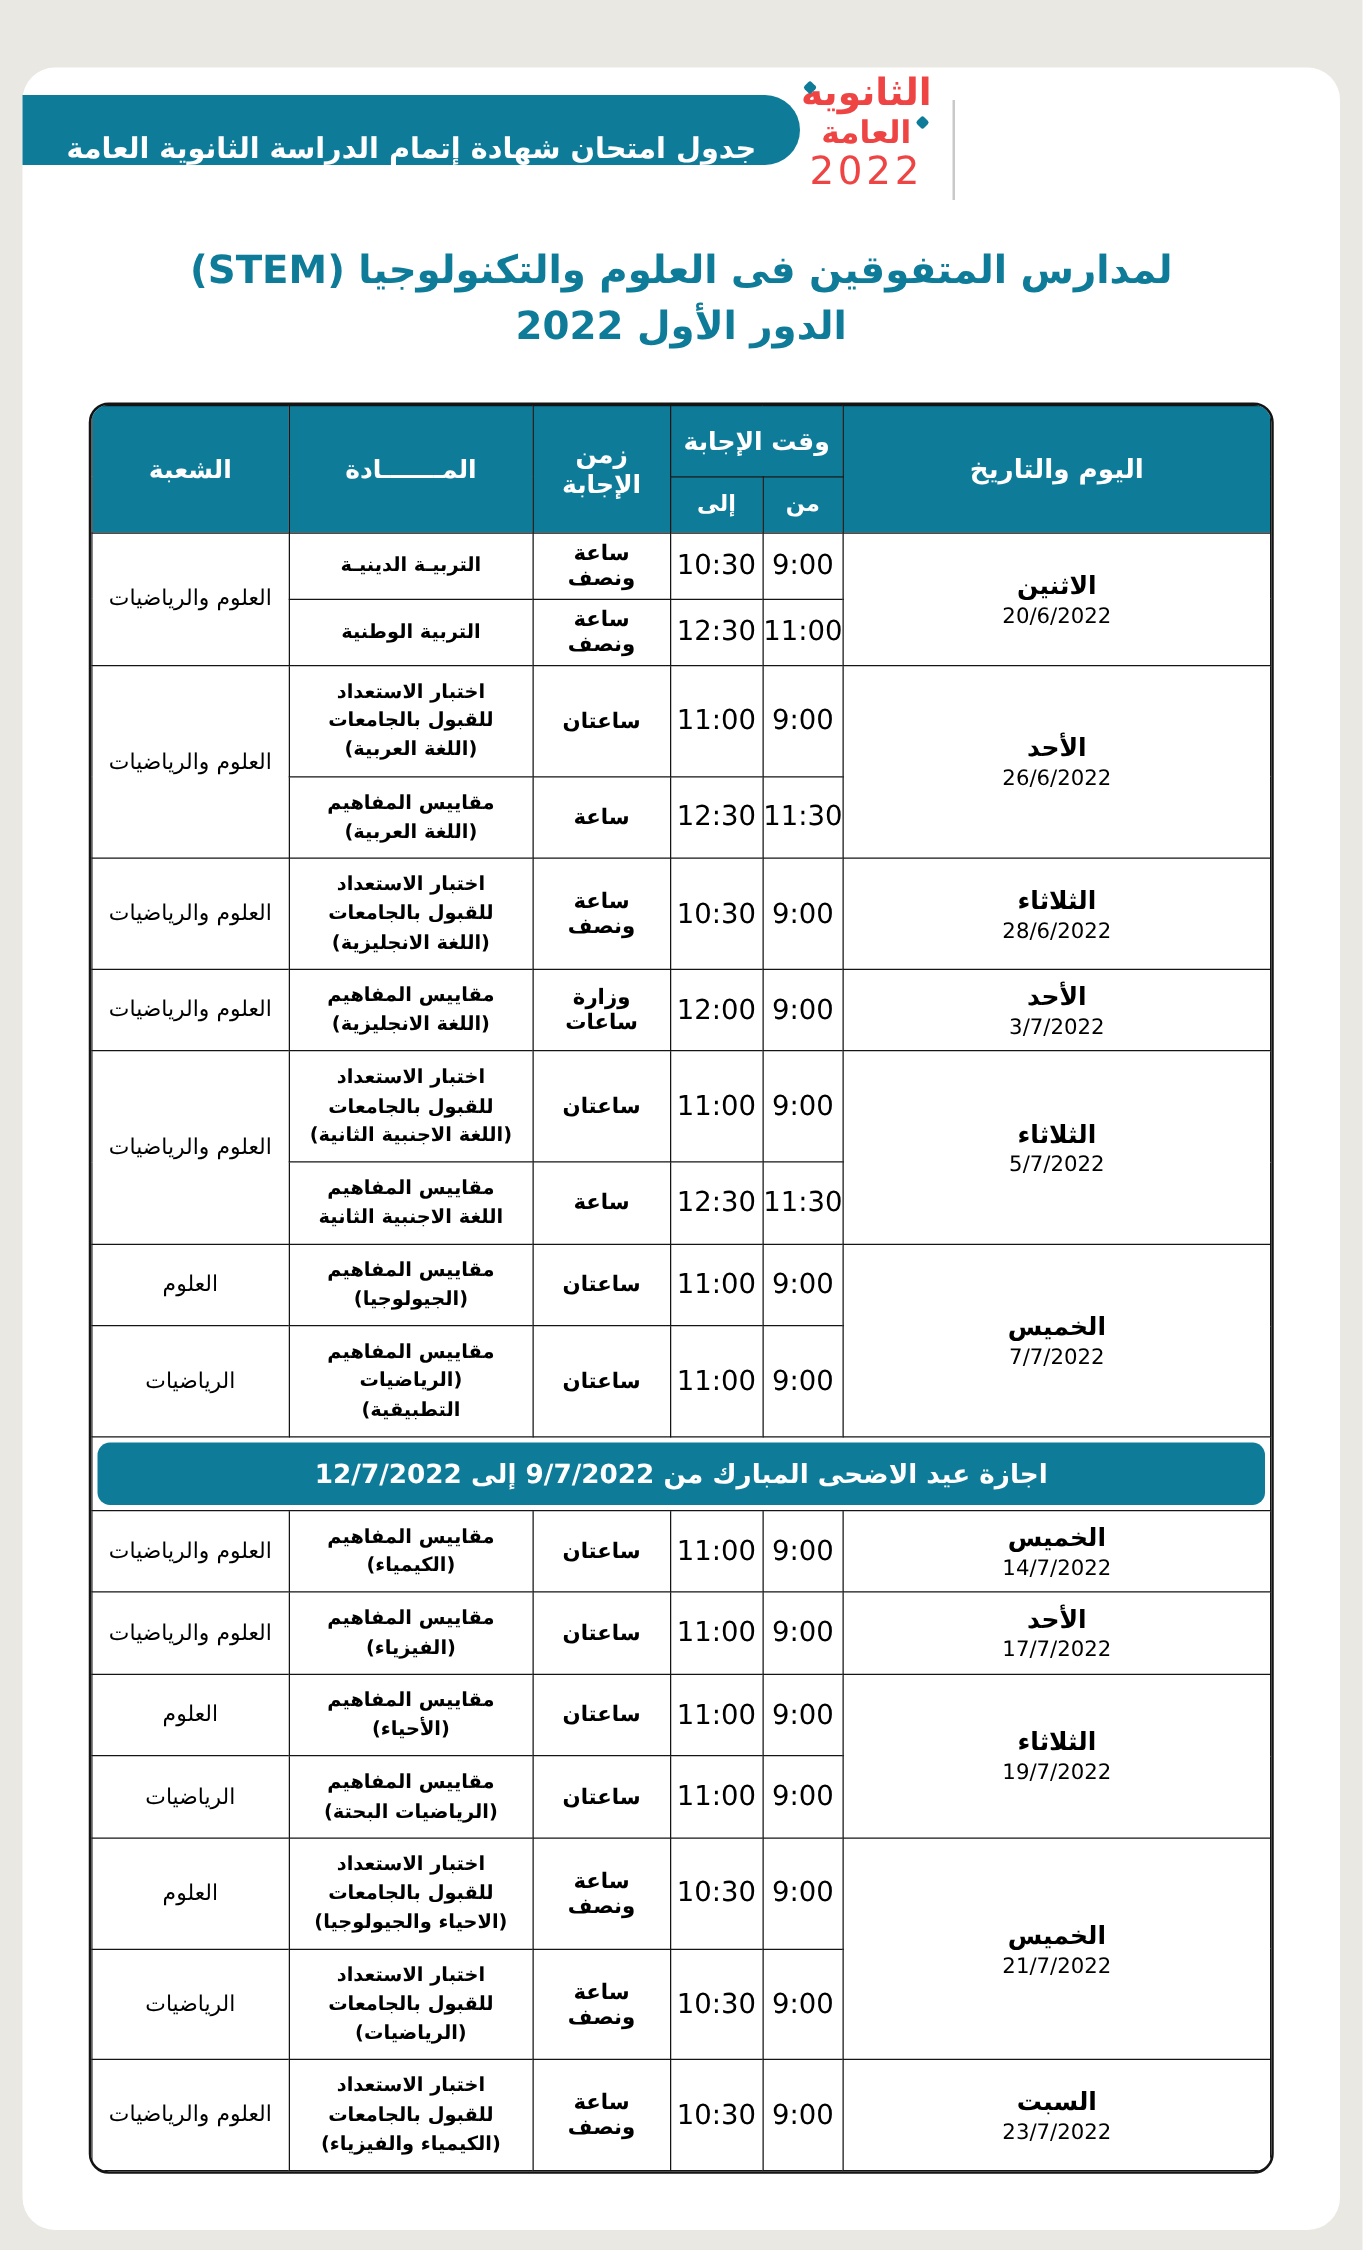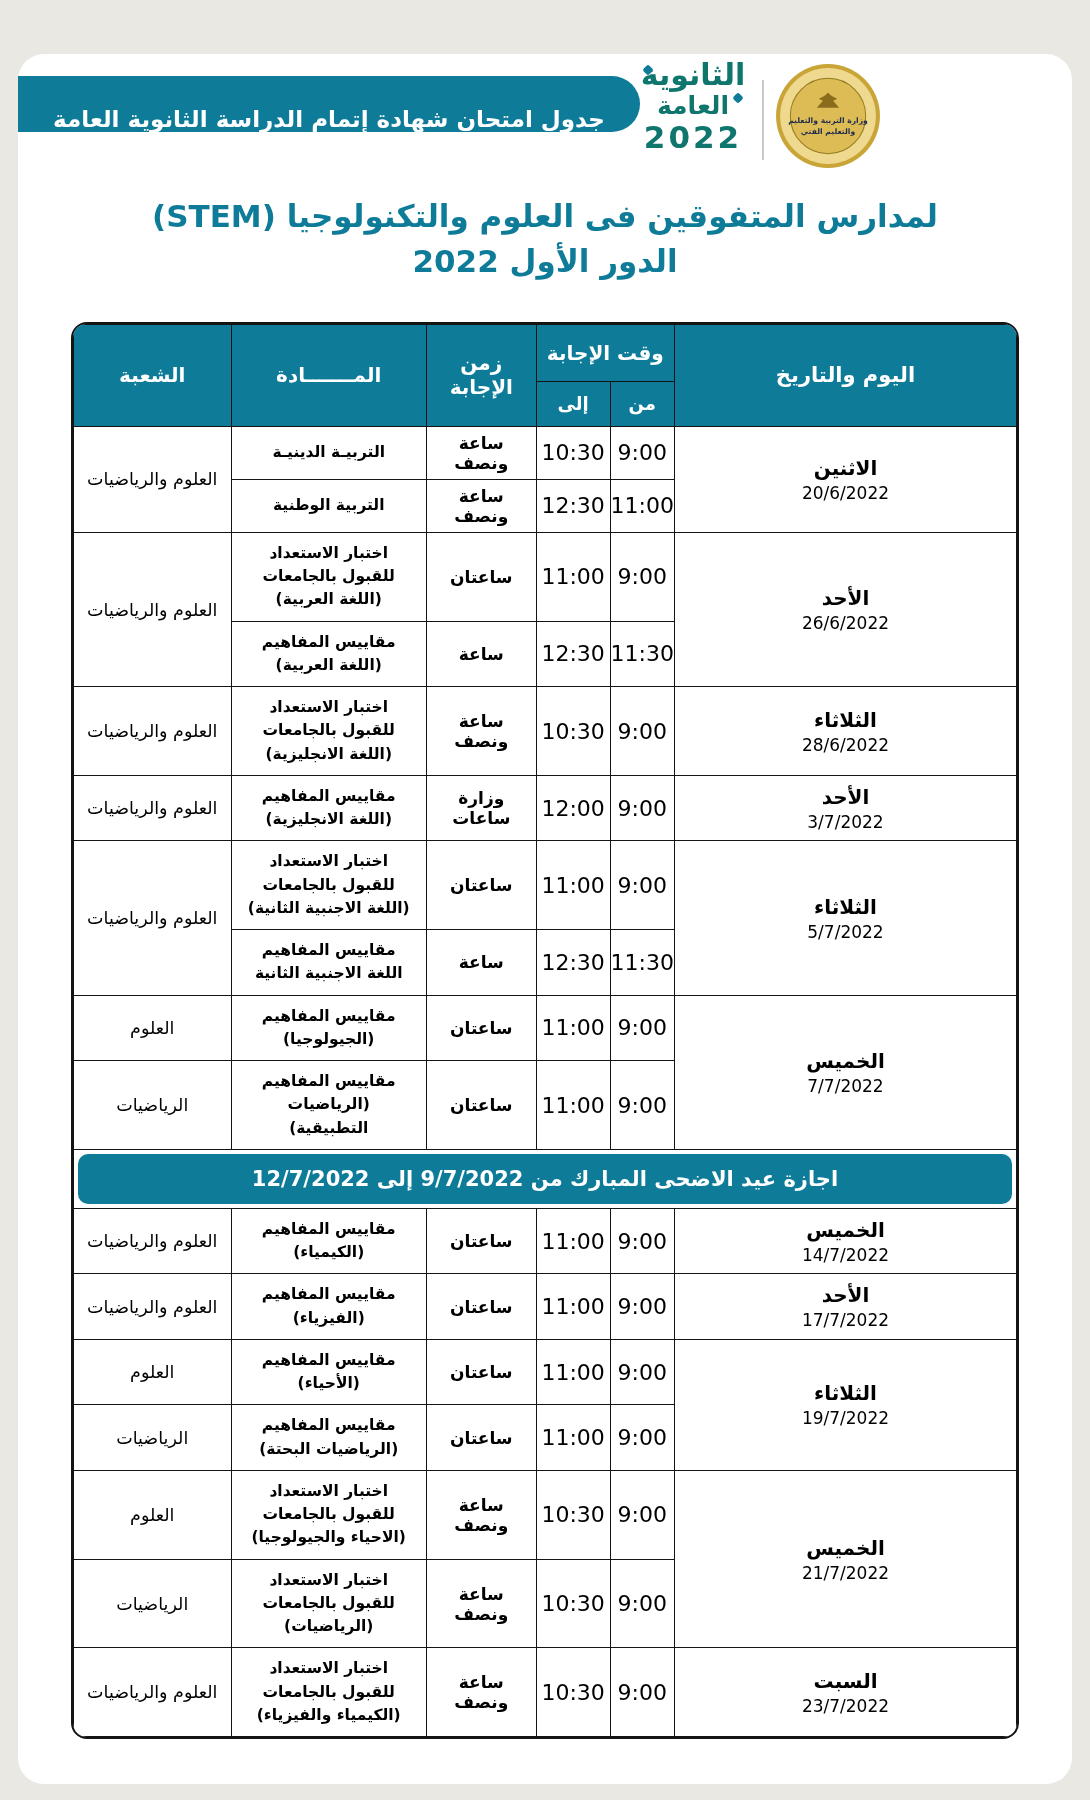--- a/index.html
+++ b/index.html
@@ -18,25 +18,25 @@
   
   .card-header{position:relative;height:132px;}
   .banner{
     position:absolute;left:0;top:22px;width:622px;height:56px;
     background:#0e7c99;border-radius:0 28px 28px 0;
     display:flex;align-items:flex-end;justify-content:center;
   }
   .banner-text{color:#ffffff;font-weight:bold;font-size:23px;white-space:nowrap;}
   .logo2022{
     position:absolute;left:612px;top:6px;width:126px;text-align:center;
-    color:#0f766e;line-height:1;
+    color:#ef4444;line-height:1;
   }
   .calli1{font-size:30px;font-weight:bold;}
   .calli2{font-size:25px;font-weight:bold;margin-top:3px;}
-  .year{font-size:31px;font-weight:bold;letter-spacing:3px;margin-top:4px;}
+  .year{font-size:31px;font-weight:normal;letter-spacing:3px;margin-top:4px;}
   .dot{position:absolute;width:8px;height:8px;background:#0e7c99;border-radius:2px;transform:rotate(45deg);}
   .d1{left:14px;top:6px;}
   .d2{left:104px;top:34px;}
   .logo-divider{position:absolute;left:744px;top:26px;width:2px;height:80px;background:#c9c9c9;}
   .emblem{position:absolute;left:756px;top:8px;}
   
   .title{ text-align:center;color:#0e7c99;font-weight:bold;font-size:31px;line-height:1.45;margin-top:8px;}
   
   .table-wrap{
     width:944px;margin:38px auto 0;
@@ -74,34 +74,20 @@
     <div class="logo2022">
       <span class="dot d1"></span>
       <span class="dot d2"></span>
       <div class="calli1">الثانوية</div>
       <div class="calli2">العامة</div>
       <div class="year">2022</div>
     </div>
 
     <div class="logo-divider"></div>
 
-    <div class="emblem">
-      <svg width="108" height="108" viewBox="0 0 106 106">
-        <circle cx="53" cy="53" r="51" fill="#c9a437"></circle>
-        <circle cx="53" cy="53" r="47" fill="#eed98e"></circle>
-        <circle cx="53" cy="53" r="37" fill="#ddbb55" stroke="#957a22" stroke-width="1"></circle>
-        <path id="emblem-arc" d="M 18,80 A 43,43 0 1 1 88,80" fill="none"></path>
-        <text font-size="8" fill="#1d2b4f" font-weight="bold" letter-spacing="1">
-          <textPath href="#emblem-arc" startOffset="0">MINISTRY OF EDUCATION AND TECHNICAL</textPath>
-        </text>
-        <path d="M53,30 c-3,4 -9,6 -9,6 l4,2 -6,7 h22 l-6,-7 4,-2 c0,0 -6,-2 -9,-6 z" fill="#8a6c1d"></path>
-        <text x="53" y="60" text-anchor="middle" font-size="7.5" fill="#1d2b4f" font-weight="bold">وزارة التربية والتعليم</text>
-        <text x="53" y="71" text-anchor="middle" font-size="7.5" fill="#1d2b4f" font-weight="bold">والتعليم الفني</text>
-      </svg>
-    </div>
   </div>
 
   <div class="title">
     <div>لمدارس المتفوقين فى العلوم والتكنولوجيا (STEM)</div>
     <div>الدور الأول 2022</div>
   </div>
 
   <div class="table-wrap">
     <table class="schedule">
       <colgroup>

